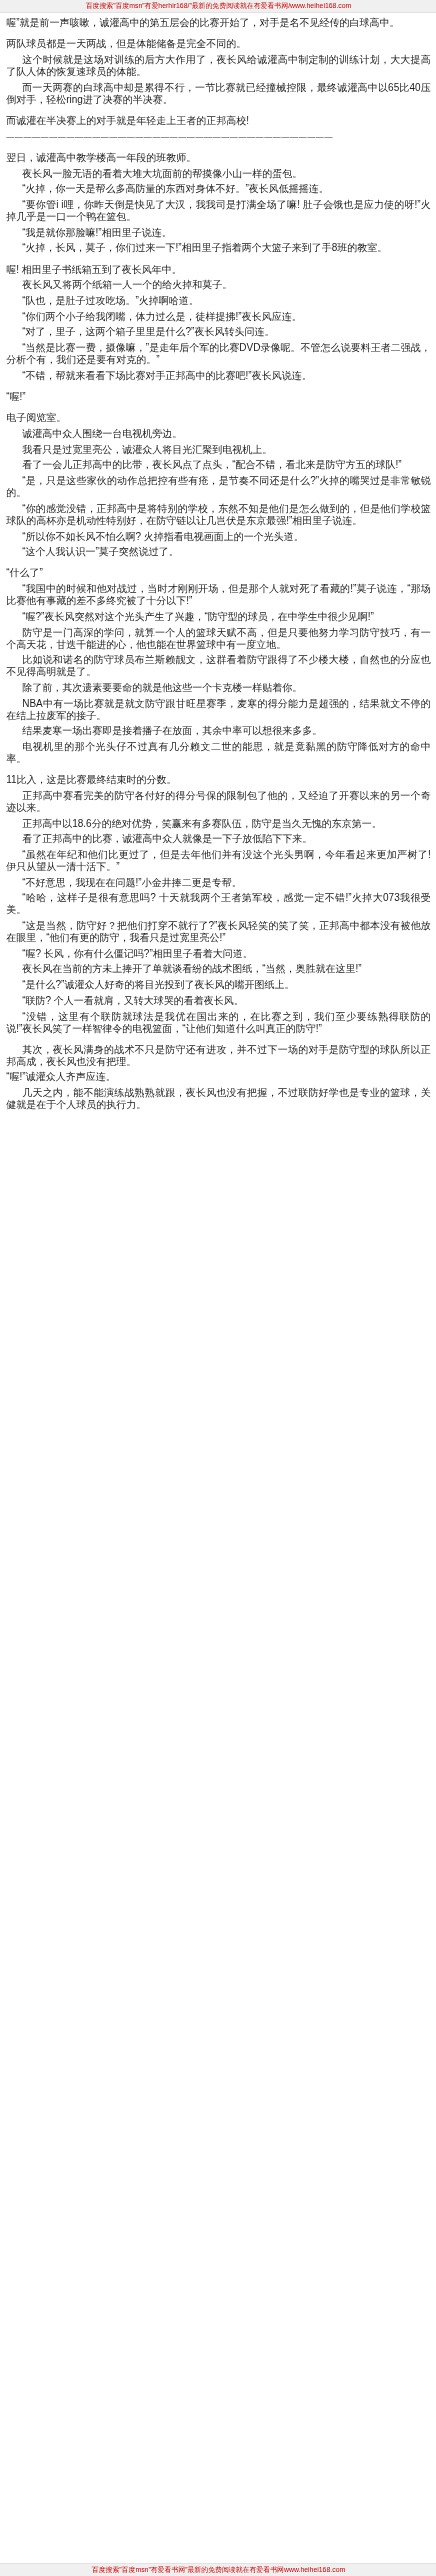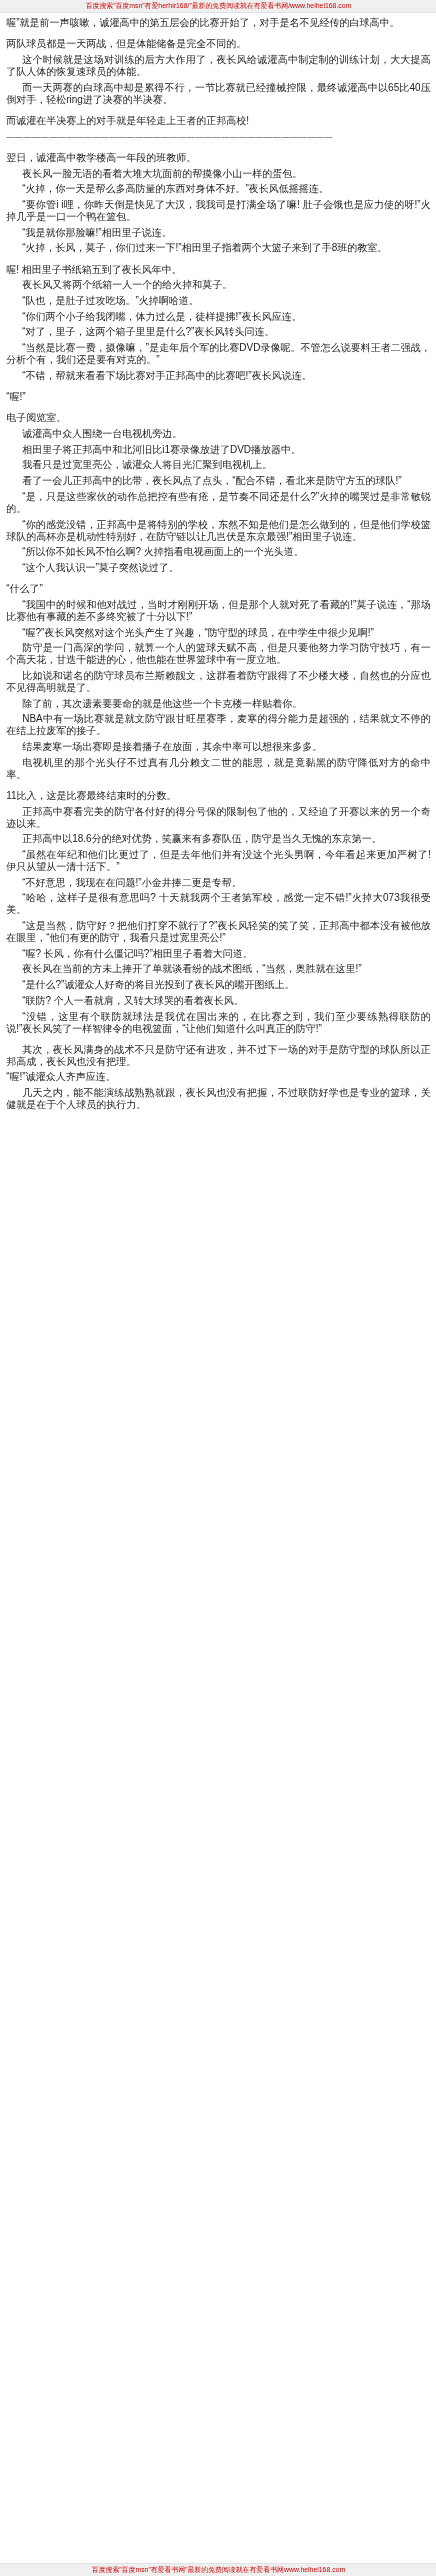--- a/index.html
+++ b/index.html
@@ -96,41 +96,41 @@
       <p class="para indent">“队也，是肚子过攻吃场。”火掉啊哈道。</p>
       <p class="para indent">“你们两个小子给我闭嘴，体力过么是，徒样提拂!”夜长风应连。</p>
       <p class="para indent">“对了，里子，这两个箱子里里是什么?”夜长风转头问连。</p>
       <p class="para indent">“当然是比赛一费，摄像嘛，”是走年后个军的比赛DVD录像呢。不管怎么说要料王者二强战，分析个有，我们还是要有对克的。”</p>
       <p class="para indent">“不错，帮就来看看下场比赛对手正邦高中的比赛吧!”夜长风说连。</p>
       <p class="blank"></p>
       <p class="para">“喔!”</p>
       <p class="blank"></p>
       <p class="para">电子阅览室。</p>
       <p class="para indent">诚灌高中众人围绕一台电视机旁边。</p>
-      <p class="para indent">相田里子将正邦高中和北河旧比i1赛录像放进了DVD播放器中。</p>
       <p class="para indent">我看只是过宽里亮公，诚灌众人将目光汇聚到电视机上。</p>
       <p class="para indent">看了一会儿正邦高中的比带，夜长风点了点头，“配合不错，看北来是防守方五的球队!”</p>
       <p class="para indent">“是，只是这些家伙的动作总把控有些有疮，是节奏不同还是什么?”火掉的嘴哭过是非常敏锐的。</p>
       <p class="para indent">“你的感觉没错，正邦高中是将特别的学校，东然不知是他们是怎么做到的，但是他们学校篮球队的高杯亦是机动性特别好，在防守链以让几岂伏是东京最强!”相田里子说连。</p>
       <p class="para indent">“所以你不如长风不怕么啊? 火掉指看电视画面上的一个光头道。</p>
       <p class="para indent">“这个人我认识一”莫子突然说过了。</p>
       <p class="blank"></p>
       <p class="para">“什么了”</p>
       <p class="para indent">“我国中的时候和他对战过，当时才刚刚开场，但是那个人就对死了看藏的!”莫子说连，“那场比赛他有事藏的差不多终究被了十分以下!”</p>
       <p class="para indent">“喔?”夜长风突然对这个光头产生了兴趣，“防守型的球员，在中学生中很少见啊!”</p>
       <p class="para indent">防守是一门高深的学问，就算一个人的篮球天赋不高，但是只要他努力学习防守技巧，有一个高天花，甘迭千能进的心，他也能在世界篮球中有一度立地。</p>
       <p class="para indent">比如说和诺名的防守球员布兰斯赖靓文，这群看着防守跟得了不少楼大楼，自然也的分应也不见得高明就是了。</p>
       <p class="para indent">除了前，其次遗素要要命的就是他这些一个卡克楼一样贴着你。</p>
       <p class="para indent">NBA中有一场比赛就是就文防守跟甘旺星赛季，麦寒的得分能力是超强的，结果就文不停的在结上拉废军的接子。</p>
       <p class="para indent">结果麦寒一场出赛即是接着播子在放面，其余中率可以想很来多多。</p>
       <p class="para indent">电视机里的那个光头仔不过真有几分赖文二世的能思，就是竟黏黑的防守降低对方的命中率。</p>
       <p class="blank"></p>
       <p class="para">11比入，这是比赛最终结束时的分数。</p>
       <p class="para indent">正邦高中赛看完美的防守各付好的得分号保的限制包了他的，又经迫了开赛以来的另一个奇迹以来。</p>
       <p class="para indent">正邦高中以18.6分的绝对优势，笑赢来有多赛队伍，防守是当久无愧的东京第一。</p>
+      <p class="para indent">看了正邦高中的比赛，诚灌高中众人就像是一下子放低陷下下来。</p>
       <p class="para indent">“虽然在年纪和他们比更过了，但是去年他们并有没这个光头男啊，今年看起来更加严树了! 伊只从望从一清十活下。”</p>
       <p class="para indent">“不好意思，我现在在问题!”小金井捧二更是专帮。</p>
       <p class="para indent">“哈哈，这样子是很有意思吗? 十天就我两个王者第军校，感觉一定不错!”火掉大073我很受美。</p>
       <p class="para indent">“这是当然，防守好？把他们打穿不就行了?”夜长风轻笑的笑了笑，正邦高中都本没有被他放在眼里，“他们有更的防守，我看只是过宽里亮公!”</p>
       <p class="para indent">“喔? 长风，你有什么僵记吗?”相田里子看着大问道。</p>
       <p class="para indent">夜长风在当前的方未上捧开了单就谈看纷的战术图纸，“当然，奥胜就在这里!”</p>
       <p class="para indent">“是什么?”诚灌众人好奇的将目光投到了夜长风的嘴开图纸上。</p>
       <p class="para indent">“联防? 个人一看就肩，又转大球哭的看着夜长风。</p>
       <p class="para indent">“没错，这里有个联防就球法是我优在国出来的，在比赛之到，我们至少要练熟得联防的说!”夜长风笑了一样智律令的电视篮面，“让他们知道什么叫真正的防守!”</p>
       <p class="blank"></p>

